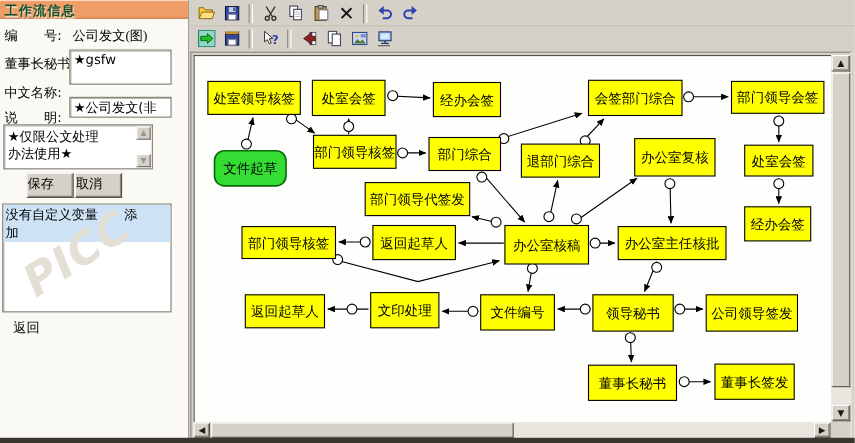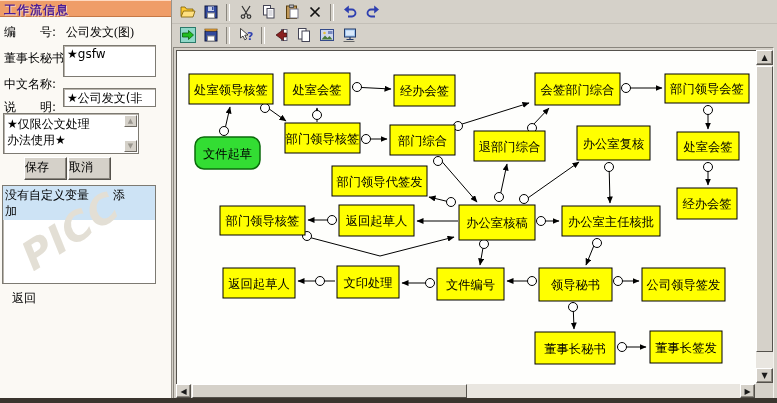--- a/index.html
+++ b/index.html
@@ -7,21 +7,21 @@
     width:777px;height:403px;position:relative;overflow:hidden;
     background:#d5d1c9;
     font-family:"DejaVu Sans","Liberation Sans",sans-serif;
     font-size:12px;color:#000;
   }
   
   .panel{position:absolute;left:0;top:0;width:171px;height:398px;
     background:#fbf9f4;border-right:1px solid #98948c;}
   .titlebar{position:absolute;left:0;top:0;width:100%;height:17px;
     background:#ef9d68;border-top:1px solid #ffd9c0;border-bottom:1px solid #c57846;
-    color:#4c1d95;font-weight:bold;padding:1px 0 0 4px;box-sizing:border-box;
+    color:#14532d;font-weight:bold;padding:1px 0 0 4px;box-sizing:border-box;
     text-shadow:1px 1px 0 rgba(255,255,255,.55);letter-spacing:1px;}
   .lbl{position:absolute;white-space:nowrap;}
   .val{position:absolute;white-space:nowrap;font-family:Liberation Serif, serif;}
   .tbox{position:absolute;background:#fff;border:1px solid #7d7a72;
     box-shadow:inset 1px 1px 0 #b9b5ad;padding:1px 3px;box-sizing:border-box;
     white-space:nowrap;overflow:hidden;}
   .descbox{position:absolute;left:3px;top:113px;width:136px;height:41px;
     background:#fff;border:1px solid #7d7a72;box-shadow:inset 1px 1px 0 #b9b5ad;
     box-sizing:border-box;line-height:16px;padding:2px 16px 0 3px;}
   .mini-arrow{position:absolute;right:1px;width:13px;height:12px;background:#d5d1c9;

